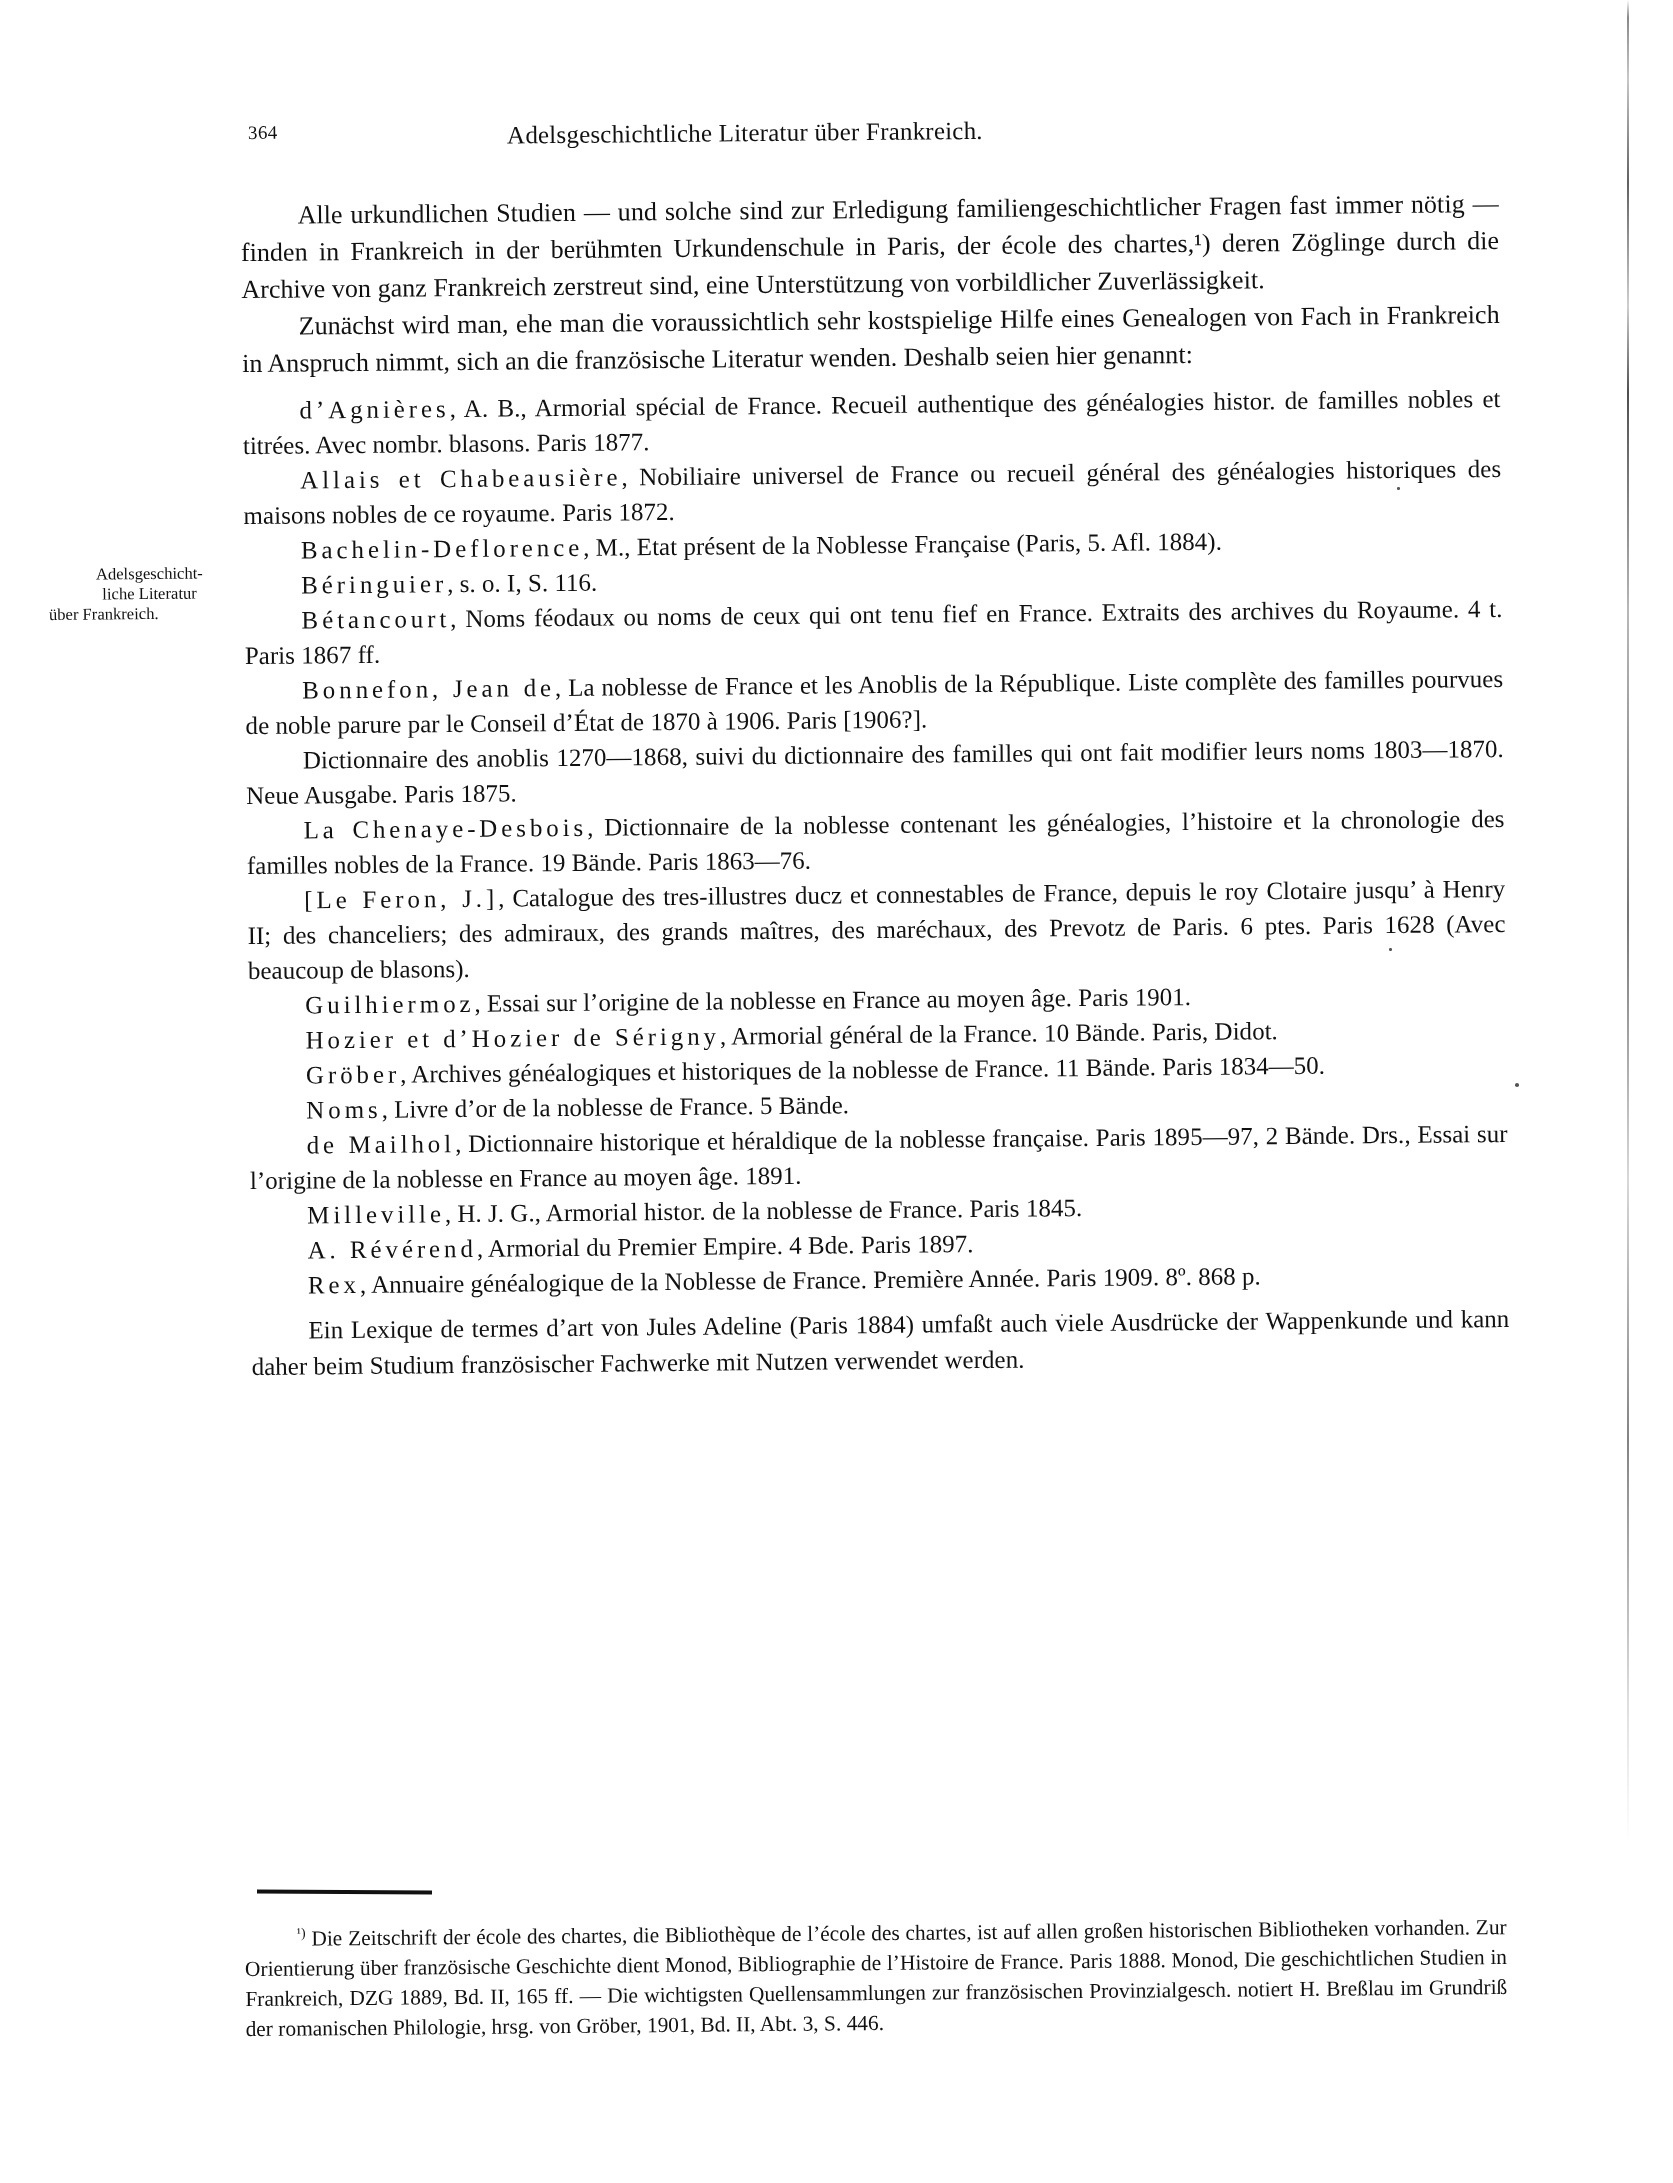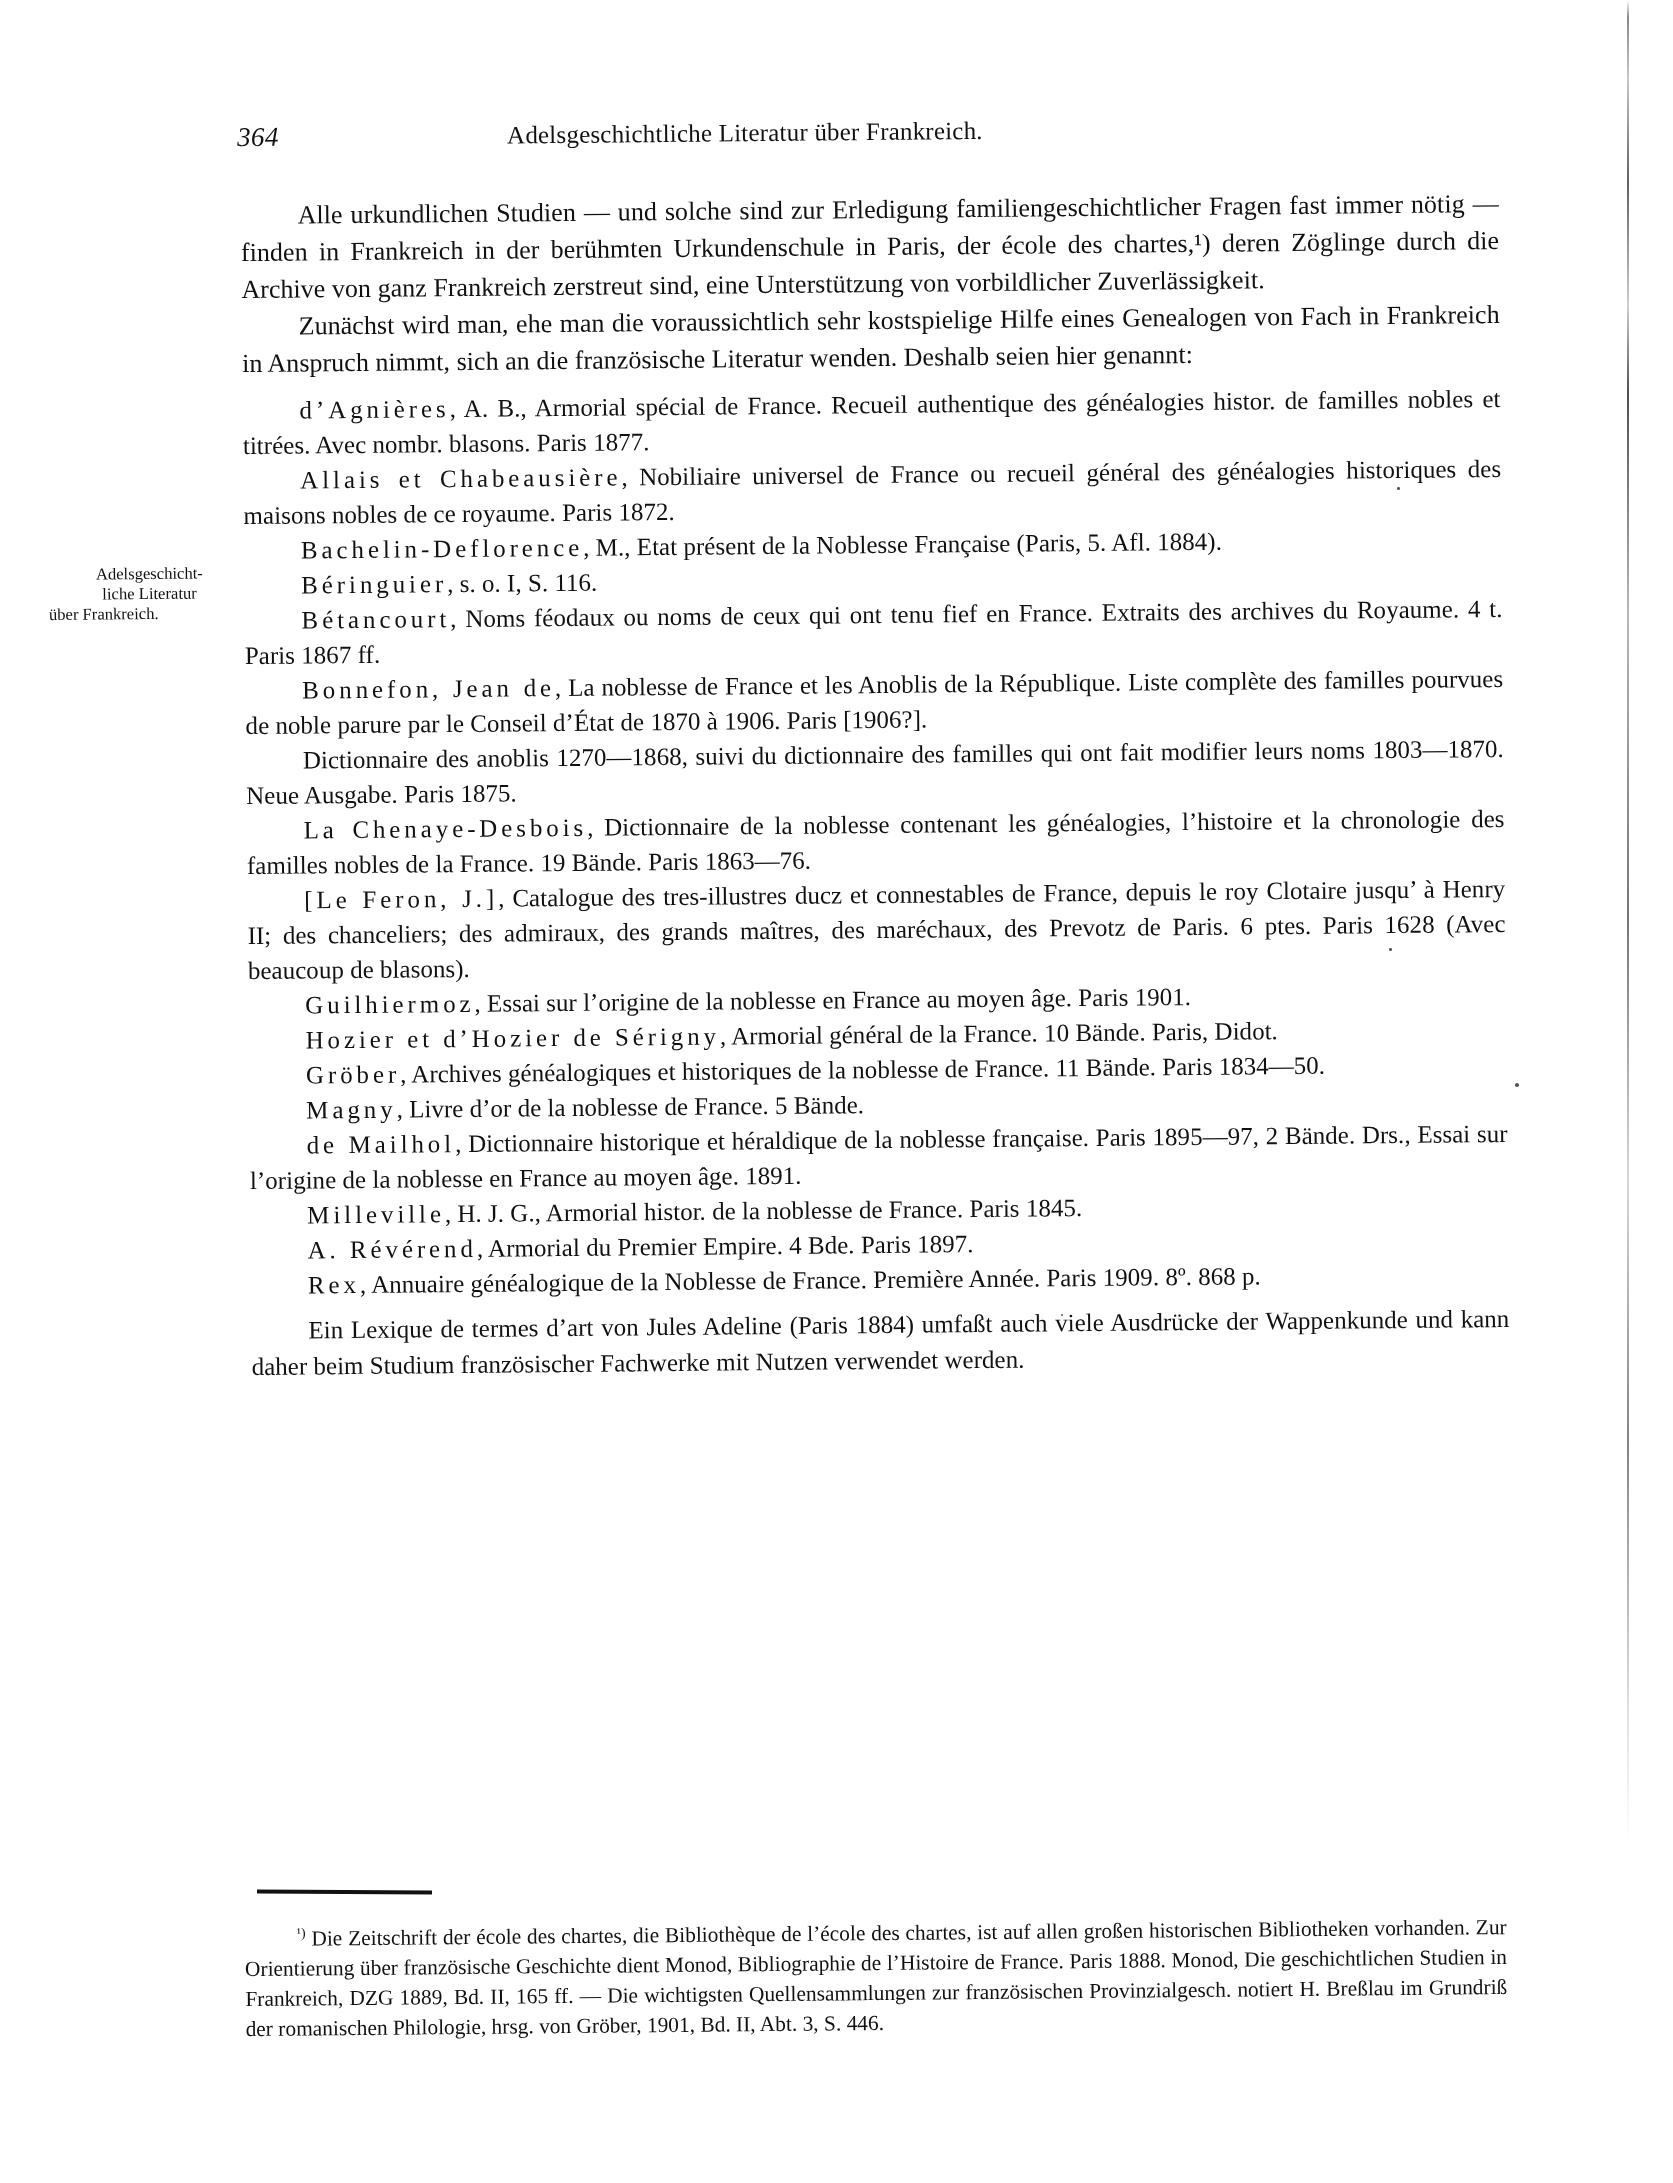--- a/index.html
+++ b/index.html
@@ -57,25 +57,24 @@
   
   .runhead {
     position: absolute;
     top: 117px;
     left: 0;
     width: 1520px;
     height: 31px;
   }
   .folio {
     position: absolute;
-    left: 237px;
+    left: 248px;
     top: 0;
-    font-size: 27px;
+    font-size: 19px;
     letter-spacing: 0.4px;
-    font-style: italic;
   }
   .runtitle {
     position: absolute;
     left: 507px;
     top: 1.7px;
     font-size: 25px;
     letter-spacing: 0.2px;
   }
 
   
@@ -203,21 +202,21 @@
         <p class="entry"><span class="sp">Bachelin-Deflorence</span><span>, M., Etat présent de la Noblesse Française (Paris, 5. Afl. 1884).</span></p>
         <p class="entry"><span class="sp">Béringuier</span><span>, s. o. I, S. 116.</span></p>
         <p class="entry"><span class="sp">Bétancourt</span><span>, Noms féodaux ou noms de ceux qui ont tenu fief en France. Extraits des archives du Royaume. 4 t. Paris 1867 ff.</span></p>
         <p class="entry"><span class="sp">Bonnefon, Jean de</span><span>, La noblesse de France et les Anoblis de la République. Liste complète des familles pourvues de noble parure par le Conseil d’État de 1870 à 1906.  Paris [1906?].</span></p>
         <p class="entry"><span>Dictionnaire des anoblis 1270—1868, suivi du dictionnaire des familles qui ont fait modifier leurs noms 1803—1870.  Neue Ausgabe. Paris 1875.</span></p>
         <p class="entry"><span class="sp">La Chenaye-Desbois</span><span>, Dictionnaire de la noblesse contenant les généalogies, l’histoire et la chronologie des familles nobles de la France. 19 Bände. Paris 1863—76.</span></p>
         <p class="entry"><span class="sp">[Le Feron, J.]</span><span>, Catalogue des tres-illustres ducz et connestables de France, depuis le roy Clotaire jusqu’ à Henry II; des chanceliers; des admiraux, des grands maîtres, des maréchaux, des Prevotz de Paris. 6 ptes. Paris 1628 (Avec beaucoup de blasons).</span></p>
         <p class="entry"><span class="sp">Guilhiermoz</span><span>, Essai sur l’origine de la noblesse en France au moyen âge. Paris 1901.</span></p>
         <p class="entry"><span class="sp">Hozier et d’Hozier de Sérigny</span><span>, Armorial général de la France.  10 Bände. Paris, Didot.</span></p>
         <p class="entry"><span class="sp">Gröber</span><span>, Archives généalogiques et historiques de la noblesse de France. 11 Bände. Paris 1834—50.</span></p>
-        <p class="entry"><span class="sp">Magny</span><span>, Livre d’or de la noblesse de France.  5 Bände.</span></p>
+        <p class="entry"><span class="sp">Noms</span><span>, Livre d’or de la noblesse de France.  5 Bände.</span></p>
         <p class="entry"><span class="sp">de Mailhol</span><span>, Dictionnaire historique et héraldique de la noblesse française.  Paris 1895—97, 2 Bände.  Drs., Essai sur l’origine de la noblesse en France au moyen âge. 1891.</span></p>
         <p class="entry"><span class="sp">Milleville</span><span>, H. J. G., Armorial histor. de la noblesse de France.  Paris 1845.</span></p>
         <p class="entry"><span class="sp">A. Révérend</span><span>, Armorial du Premier Empire.  4 Bde.  Paris 1897.</span></p>
         <p class="entry"><span class="sp">Rex</span><span>, Annuaire généalogique de la Noblesse de France.  Première Année.  Paris 1909. 8º. 868 p.</span></p>
       </div>
 
     <p class="closing">Ein Lexique de termes d’art von Jules Adeline (Paris 1884) umfaßt auch viele Ausdrücke der Wappenkunde und kann daher beim Studium französischer Fachwerke mit Nutzen verwendet werden.</p>
 
   </div>
 

